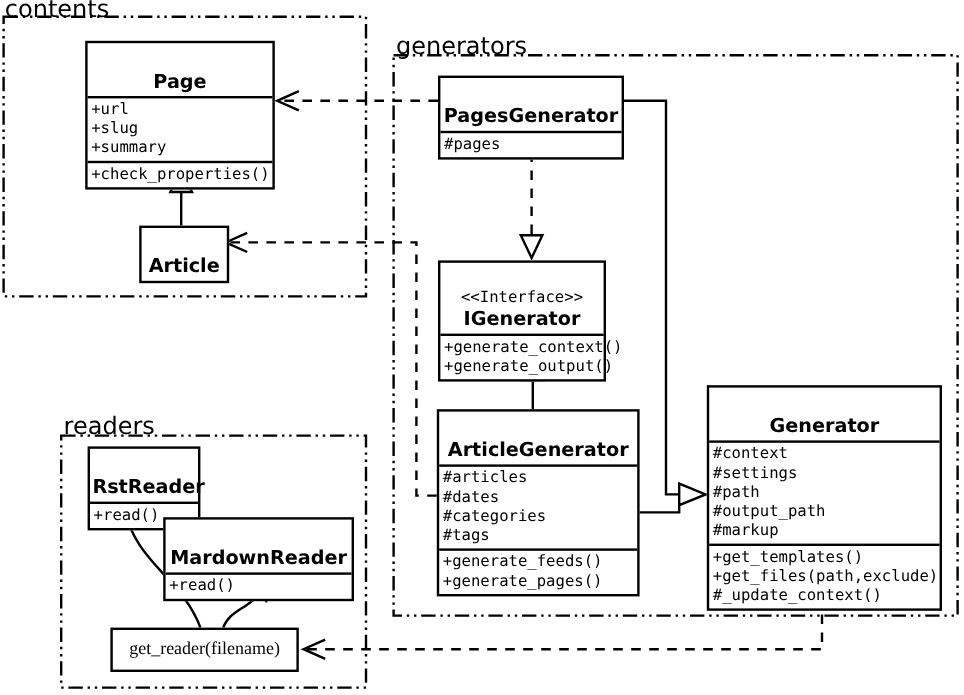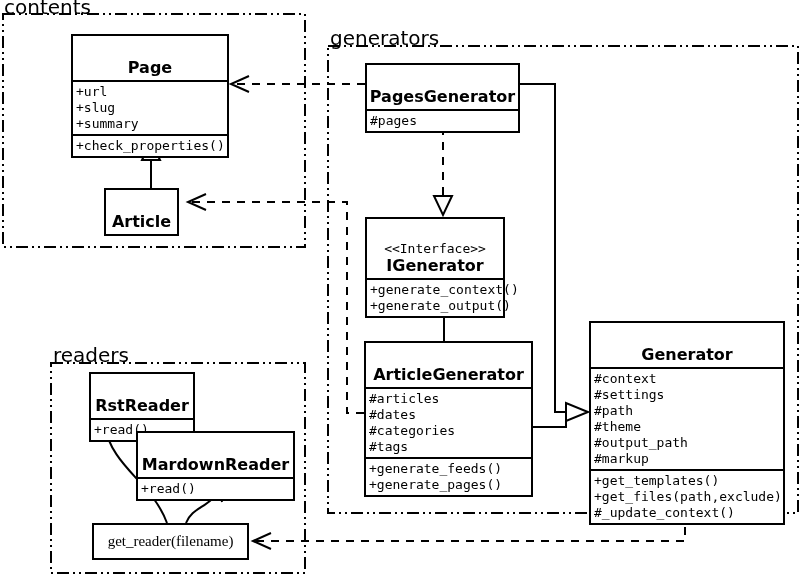--- a/index.html
+++ b/index.html
@@ -86,21 +86,21 @@
     <div class="uml-sec">
       <div class="row">+url</div>
       <div class="row">+slug</div>
       <div class="row">+summary</div>
     </div>
     <div class="uml-sec">
       <div class="row">+check_properties()</div>
     </div>
   </div>
 
-  <div class="uml-class" style="left:104px;top:188px;width:75px">
+  <div class="uml-class" style="left:116px;top:188px;width:75px">
     <div class="uml-title">Article</div>
   </div>
 
   <div class="uml-class" style="left:365px;top:63px;width:155px">
     <div class="uml-title">PagesGenerator</div>
     <div class="uml-sec">
       <div class="row">#pages</div>
     </div>
   </div>
 
@@ -128,32 +128,31 @@
       <div class="row">+generate_pages()</div>
     </div>
   </div>
 
   <div class="uml-class" style="left:589px;top:321px;width:196px">
     <div class="uml-title">Generator</div>
     <div class="uml-sec">
       <div class="row">#context</div>
       <div class="row">#settings</div>
       <div class="row">#path</div>
-      <div class="row">#theme</div>
       <div class="row">#output_path</div>
       <div class="row">#markup</div>
     </div>
     <div class="uml-sec">
       <div class="row">+get_templates()</div>
       <div class="row">+get_files(path,exclude)</div>
       <div class="row">#_update_context()</div>
     </div>
   </div>
 
-  <div class="uml-class" style="left:89px;top:372px;width:106px">
+  <div class="uml-class" style="left:73px;top:372px;width:94px">
     <div class="uml-title">RstReader</div>
     <div class="uml-sec">
       <div class="row">+read()</div>
     </div>
   </div>
 
   <div class="uml-class" style="left:136px;top:431px;width:159px">
     <div class="uml-title">MardownReader</div>
     <div class="uml-sec">
       <div class="row">+read()</div>

